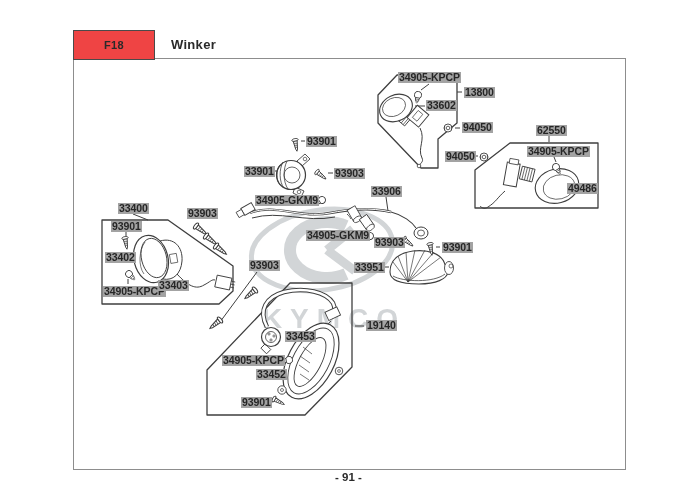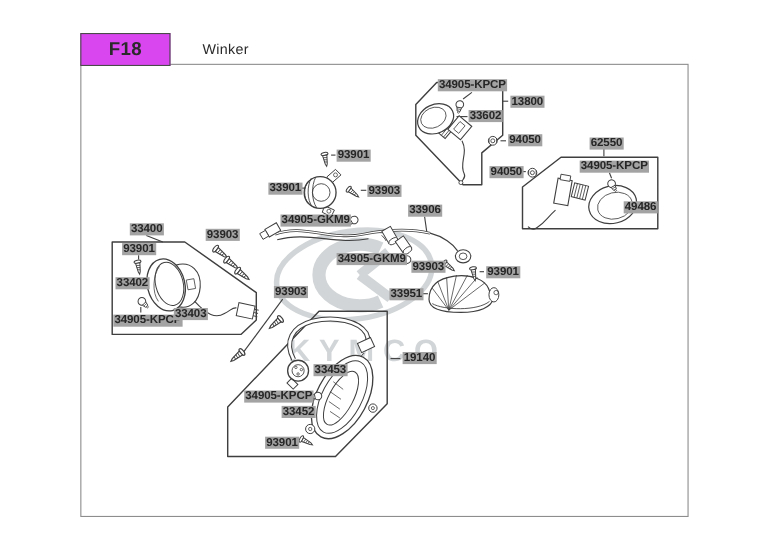--- a/index.html
+++ b/index.html
@@ -2,27 +2,27 @@
 <html><head>
 <meta charset="utf-8">
 <style>
   html,body { margin:0; padding:0; background:#fff; }
   .page {
     position:relative; width:700px; height:495px; background:#fff;
     font-family:"Liberation Sans", sans-serif; overflow:hidden;
   }
   .code-box {
     position:absolute; left:73px; top:30px; width:80px; height:28px;
-    border:1px solid #4a4a4a; background:#d946ef; z-index:3;
+    border:1px solid #4a4a4a; background:#ef4444; z-index:3;
     display:flex; align-items:center; justify-content:center;
-    font-size:17px; font-weight:bold; color:#2a2a2a; letter-spacing:0.3px;
+    font-size:11px; font-weight:bold; color:#2a2a2a; letter-spacing:0.3px;
   }
   .section-title {
-    position:absolute; left:184px; top:37px; z-index:3;
-    font-size:13px; font-weight:normal; color:#2a2a2a; letter-spacing:0.3px;
+    position:absolute; left:171px; top:37px; z-index:3;
+    font-size:13px; font-weight:bold; color:#2a2a2a; letter-spacing:0.3px;
   }
   .frame {
     position:absolute; left:73px; top:58px; width:551px; height:410px;
     border:1px solid #8d8d8d; background:#fff; z-index:0;
   }
   .diagram-svg { position:absolute; left:0; top:0; z-index:1; }
   .plabel {
     position:absolute; z-index:2; white-space:nowrap;
     font-size:10.5px; font-weight:bold; color:#262626; line-height:11px;
     letter-spacing:-0.1px; background:#a3a3a3; padding:0 1px;
@@ -276,13 +276,14 @@
   <div class="plabel" style="left:103px;top:286px">34905-KPCP</div>
   <div class="plabel" style="left:158px;top:280px">33403</div>
   <div class="plabel" style="left:187px;top:208px">93903</div>
   <div class="plabel" style="left:249px;top:260px">93903</div>
   <div class="plabel" style="left:366px;top:320px">19140</div>
   <div class="plabel" style="left:285px;top:331px">33453</div>
   <div class="plabel" style="left:222px;top:355px">34905-KPCP</div>
   <div class="plabel" style="left:256px;top:369px">33452</div>
   <div class="plabel" style="left:241px;top:397px">93901</div>
 
+  <div class="pagenum">- 91 -</div>
 </div>
 
 </body></html>

